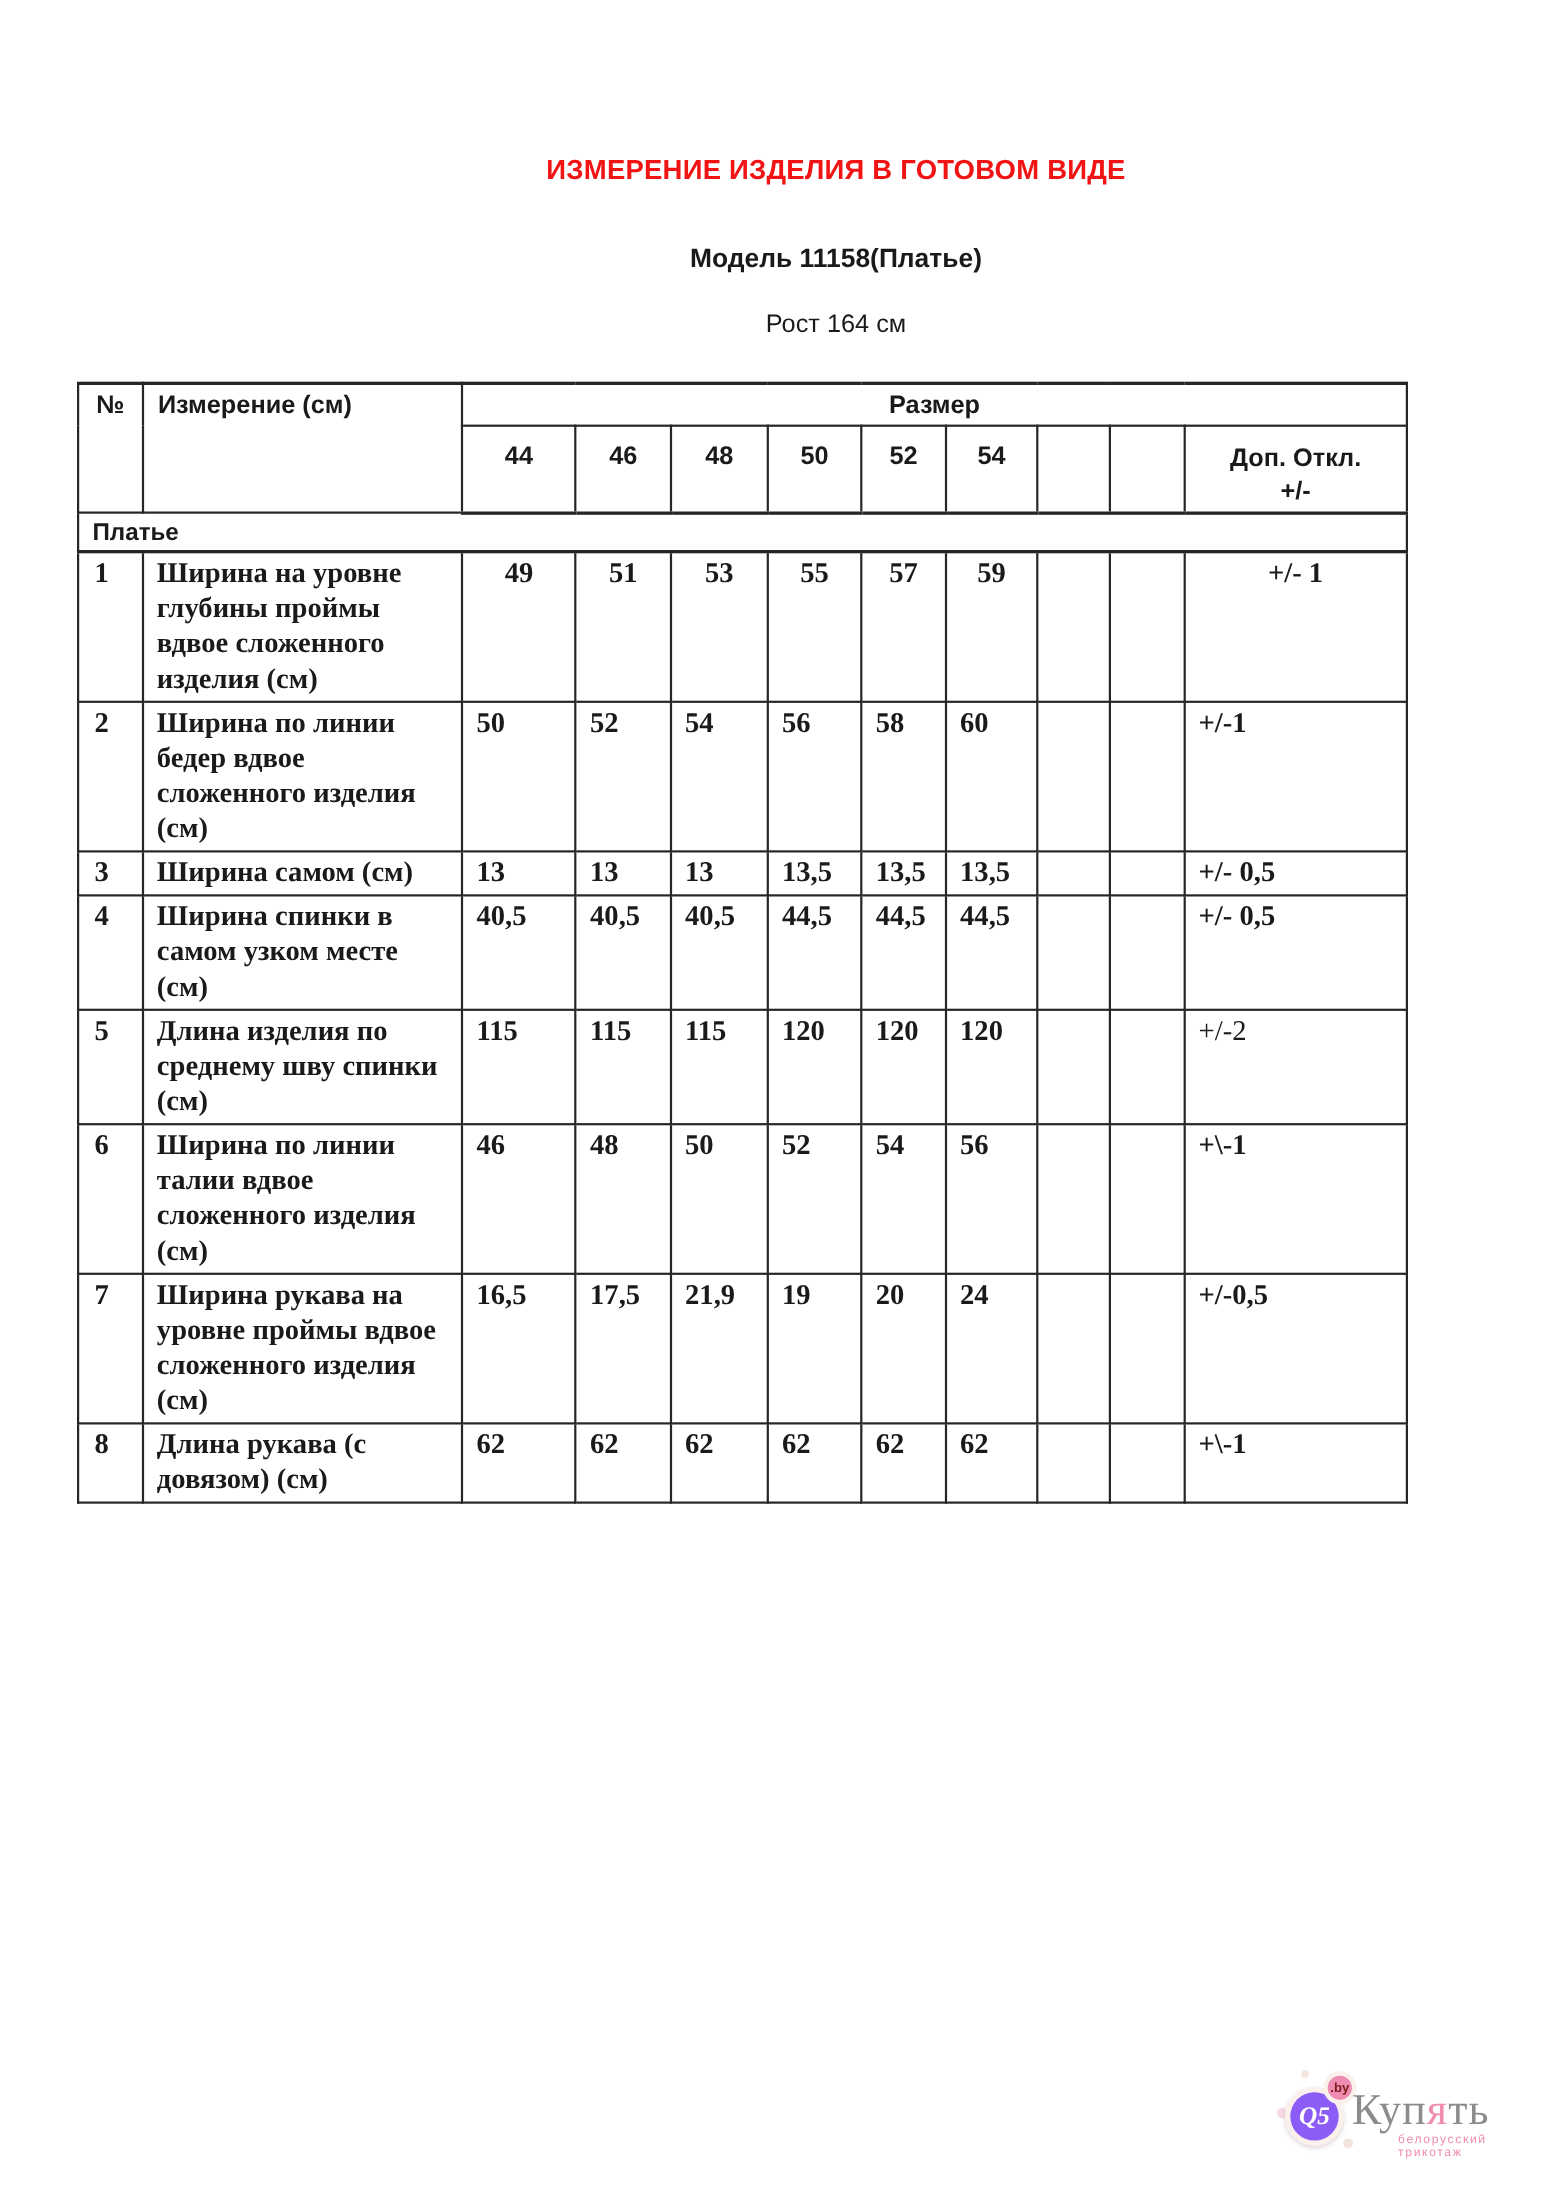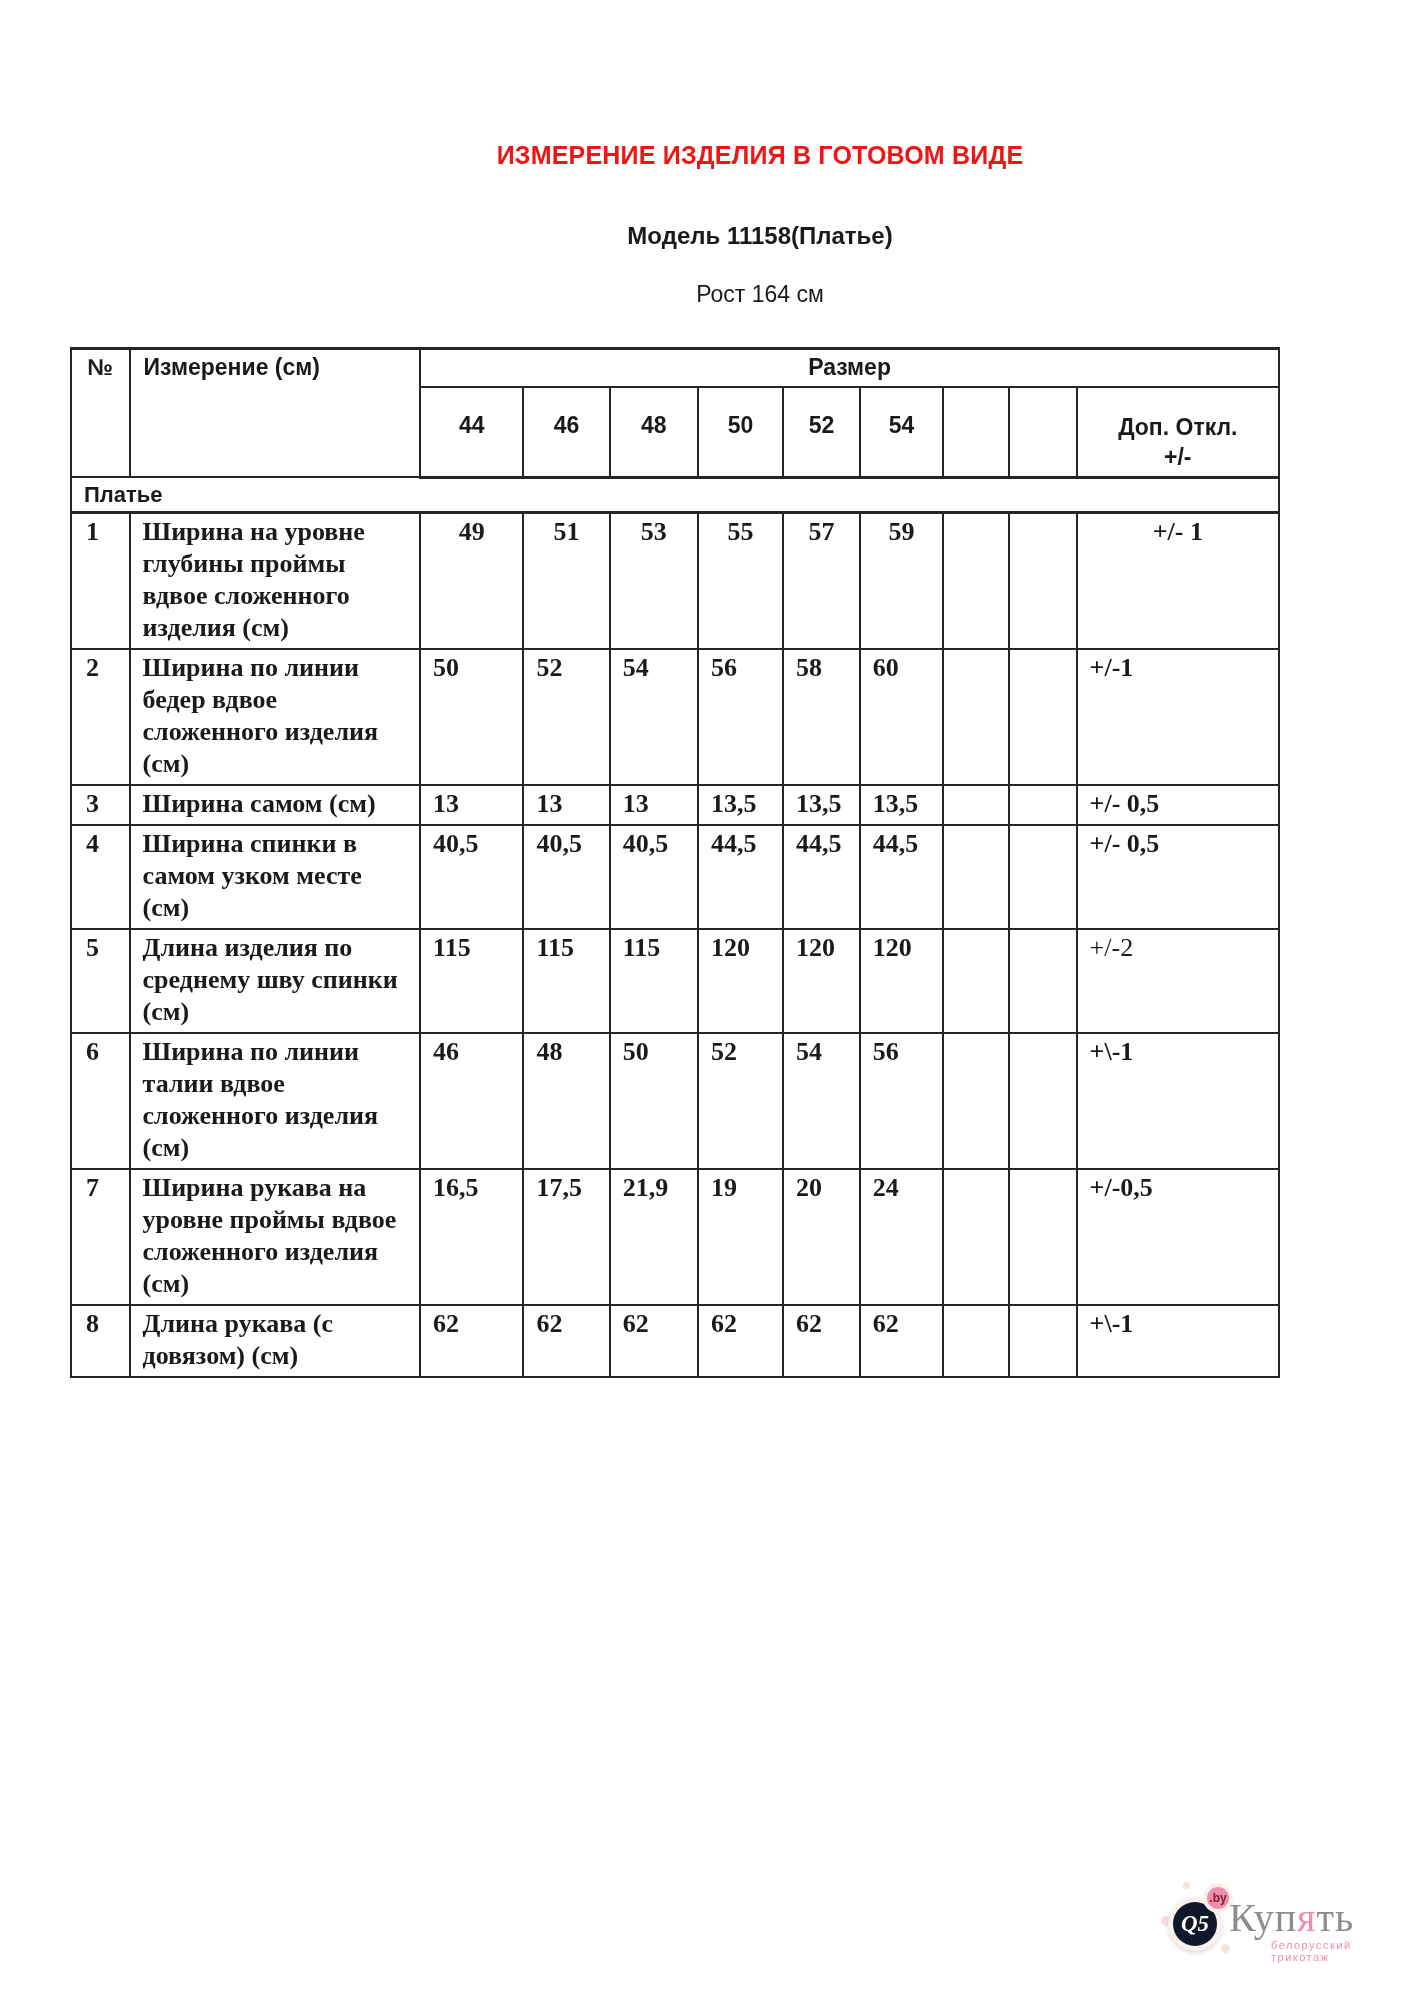--- a/index.html
+++ b/index.html
@@ -37,21 +37,21 @@
     vertical-align:top;
     overflow:hidden;
   }
   
   thead th {
     font-family:"Liberation Sans", sans-serif;
     font-weight:bold; font-size:23px; text-align:center;
     padding:4px 4px;
   }
   thead tr.hdr-top th { height:38px; }
-  thead tr.hdr-sizes th { height:79px; padding-top:24px; border-bottom:3px solid #262626; }
+  thead tr.hdr-sizes th { height:79px; padding-top:13px; border-bottom:3px solid #262626; }
   th.measure-hdr { text-align:left; padding-left:13px; }
   th.tol-hdr { line-height:30px; }
 
   
   tr.section-row td {
     font-family:"Liberation Sans", sans-serif;
     font-weight:bold; font-size:22px;
     height:35px; padding:3px 0 0 12px;
     border-bottom:3px solid #262626;
   }
@@ -73,21 +73,21 @@
   .logo .dot { position:absolute; border-radius:50%; background:#f6dbe6; }
   .logo .dot.d1 { left:-2px; top:34px; width:10px; height:10px; }
   .logo .dot.d2 { left:20px; top:0px;  width:7px;  height:7px; background:#f3e4de;}
   .logo .dot.d3 { left:58px; top:62px; width:9px;  height:9px; background:#f3e4de;}
   .badge-outer {
     position:absolute; left:5px; top:15px; width:54px; height:54px; border-radius:50%;
     background:#faf1ec; box-shadow:0 2px 4px rgba(140,100,110,0.25);
   }
   .badge-inner {
     position:absolute; left:5px; top:5px; width:44px; height:44px; border-radius:50%;
-    background:#0f172a; color:#ffffff; display:flex; align-items:center; justify-content:center;
+    background:#8b5cf6; color:#ffffff; display:flex; align-items:center; justify-content:center;
     font-family:"Liberation Serif", serif; font-style:italic; font-weight:bold; font-size:23px;
   }
   .badge-by {
     position:absolute; left:40px; top:1px; width:30px; height:30px; border-radius:50%;
     background:#ef8cb1; border:4px solid #faf1ec; color:#7f1d1d;
     display:flex; align-items:center; justify-content:center;
     font-size:12px; font-weight:bold;
   }
   .brand {
     position:absolute; left:66px; top:12px;

